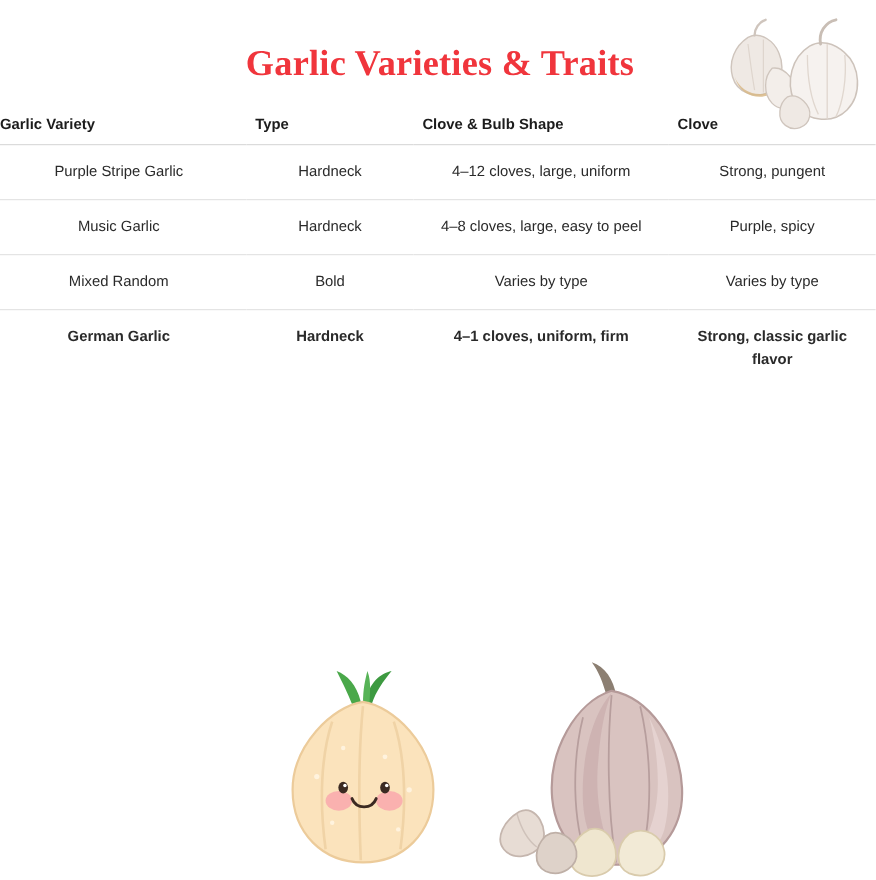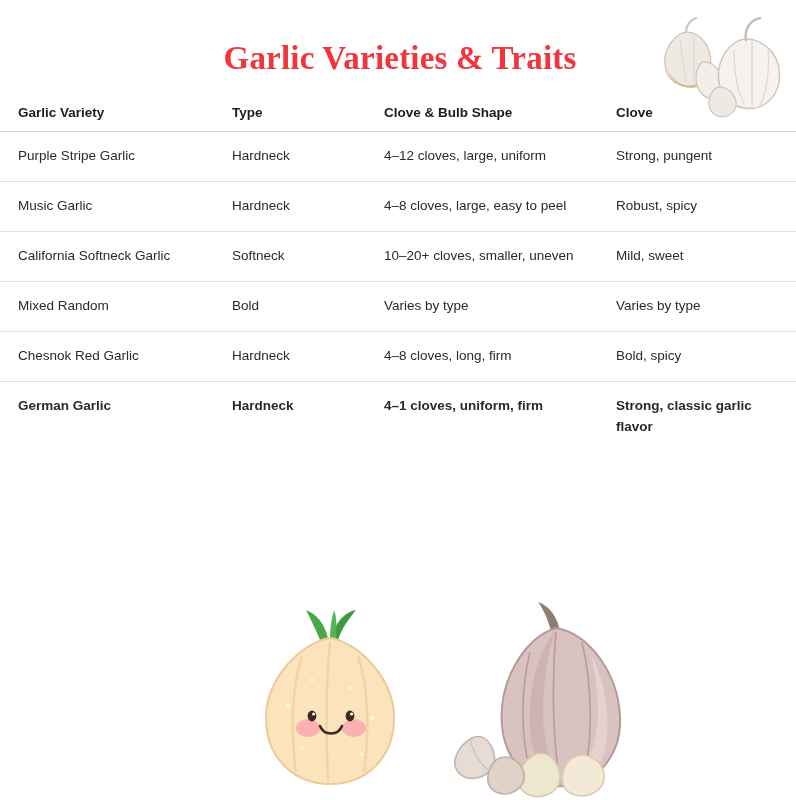--- a/index.html
+++ b/index.html
@@ -49,35 +49,35 @@
   table.traits th {
     text-align: left;
     font-weight: bold;
     font-size: 13.5px;
     color: #1c1c1c;
     padding: 6px 8px 11px 8px;
     border-bottom: 1px solid #d8d8d8;
     vertical-align: top;
   }
   table.traits td {
-    text-align: left;
+    text-align: center;
     font-weight: normal;
     color: #2a2a2a;
     padding: 14px 8px 14px 8px;
     border-bottom: 1px solid #e2e2e2;
     vertical-align: top;
     line-height: 1.55;
   }
   table.traits tr:last-child td {
     border-bottom: none;
     font-weight: bold;
   }
   table.traits th:first-child,
   table.traits td:first-child {
-    padding-left: 18px;
+    padding-left: 0;
   }
 
   
   .art {
     position: absolute;
     pointer-events: none;
   }
   .art-topright {
     top: 0px;
     right: 8px;
@@ -123,39 +123,27 @@
       <tr>
         <td>Purple Stripe Garlic</td>
         <td>Hardneck</td>
         <td>4–12 cloves, large, uniform</td>
         <td>Strong, pungent</td>
       </tr>
       <tr>
         <td>Music Garlic</td>
         <td>Hardneck</td>
         <td>4–8 cloves, large, easy to peel</td>
-        <td>Robust, spicy</td>
-      </tr>
-      <tr>
-        <td>California Softneck Garlic</td>
-        <td>Softneck</td>
-        <td>10–20+ cloves, smaller, uneven</td>
-        <td>Mild, sweet</td>
+        <td>Purple, spicy</td>
       </tr>
       <tr>
         <td>Mixed Random</td>
         <td>Bold</td>
         <td>Varies by type</td>
         <td>Varies by type</td>
-      </tr>
-      <tr>
-        <td>Chesnok Red Garlic</td>
-        <td>Hardneck</td>
-        <td>4–8 cloves, long, firm</td>
-        <td>Bold, spicy</td>
       </tr>
       <tr>
         <td>German Garlic</td>
         <td>Hardneck</td>
         <td>4–1 cloves, uniform, firm</td>
         <td>Strong, classic garlic flavor</td>
       </tr>
     </tbody>
   </table>
 

